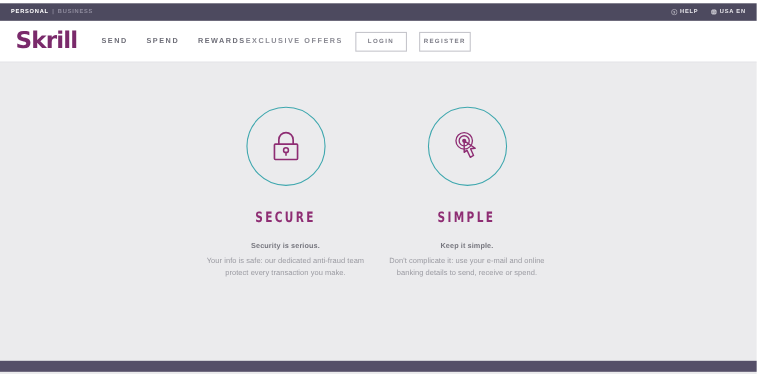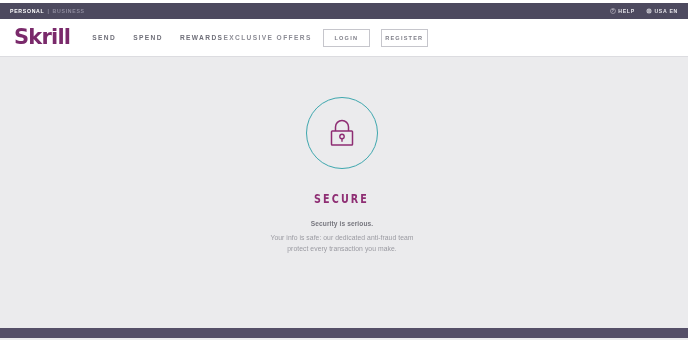--- a/index.html
+++ b/index.html
@@ -267,19 +267,33 @@
             <circle cx="15" cy="19.5" r="2.2" fill="none" stroke="#8e2d73" stroke-width="1.4"></circle>
             <path d="M15 21.5 L15 24.2" stroke="#8e2d73" stroke-width="1.4" stroke-linecap="round"></path>
           </svg>
         </div>
         <div class="feature-title">SECURE</div>
         <div class="feature-sub">Security is serious.</div>
         <div class="feature-body">Your info is safe: our dedicated anti-fraud team protect every transaction you make.</div>
       </div>
 
 
+      <div class="feature">
+        <div class="feature-circle">
+          <svg width="32" height="32" viewBox="0 0 32 32">
+            <circle cx="13" cy="11" r="7.5" fill="none" stroke="#8e2d73" stroke-width="1.2"></circle>
+            <circle cx="13" cy="11" r="4.6" fill="none" stroke="#8e2d73" stroke-width="1.2"></circle>
+            <circle cx="13" cy="11" r="1.9" fill="#8e2d73"></circle>
+            <path d="M13 11 L13 21.5 L15.5 19.5 L18.5 26 L21.5 24.3 L18.8 18.3
+                     L23 17.8 Z" fill="none" stroke="#8e2d73" stroke-width="1.3" stroke-linejoin="round"></path>
+          </svg>
+        </div>
+        <div class="feature-title">SIMPLE</div>
+        <div class="feature-sub">Keep it simple.</div>
+        <div class="feature-body">Don't complicate it: use your e-mail and online banking details to send, receive or spend.</div>
+      </div>
 
     </div>
 
     <div class="footer-strip"></div>
   </div>
 
 </div>
 
 </body></html>

